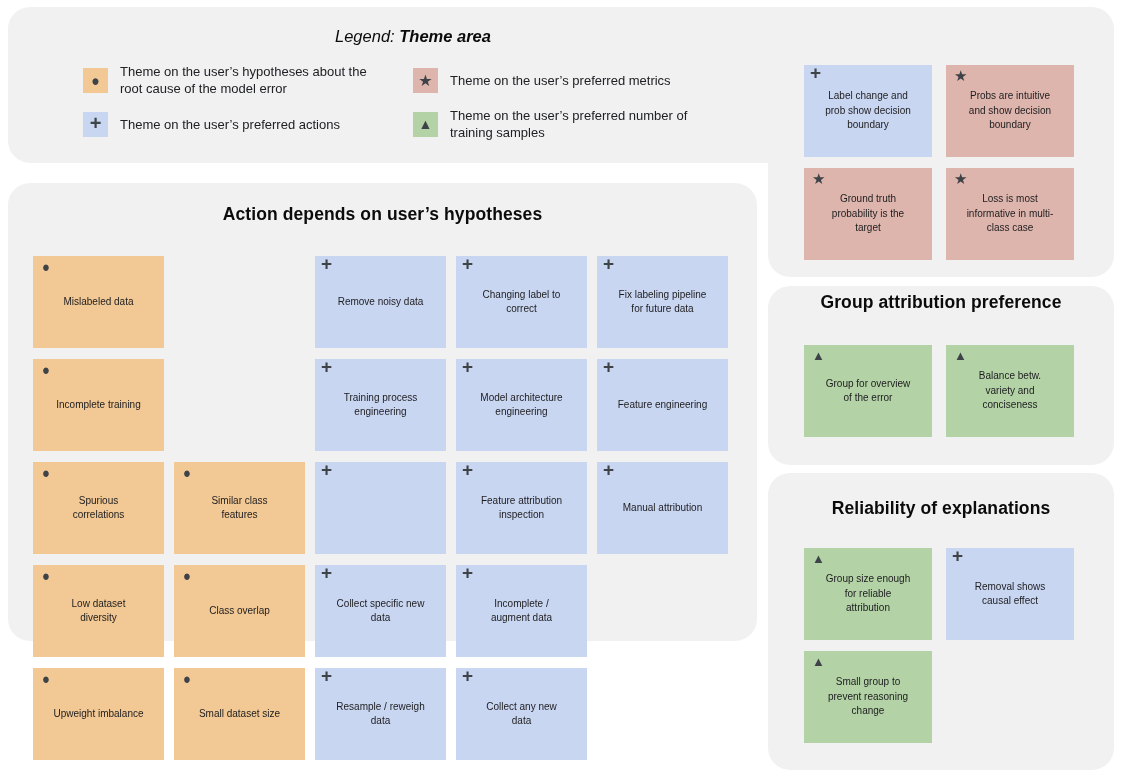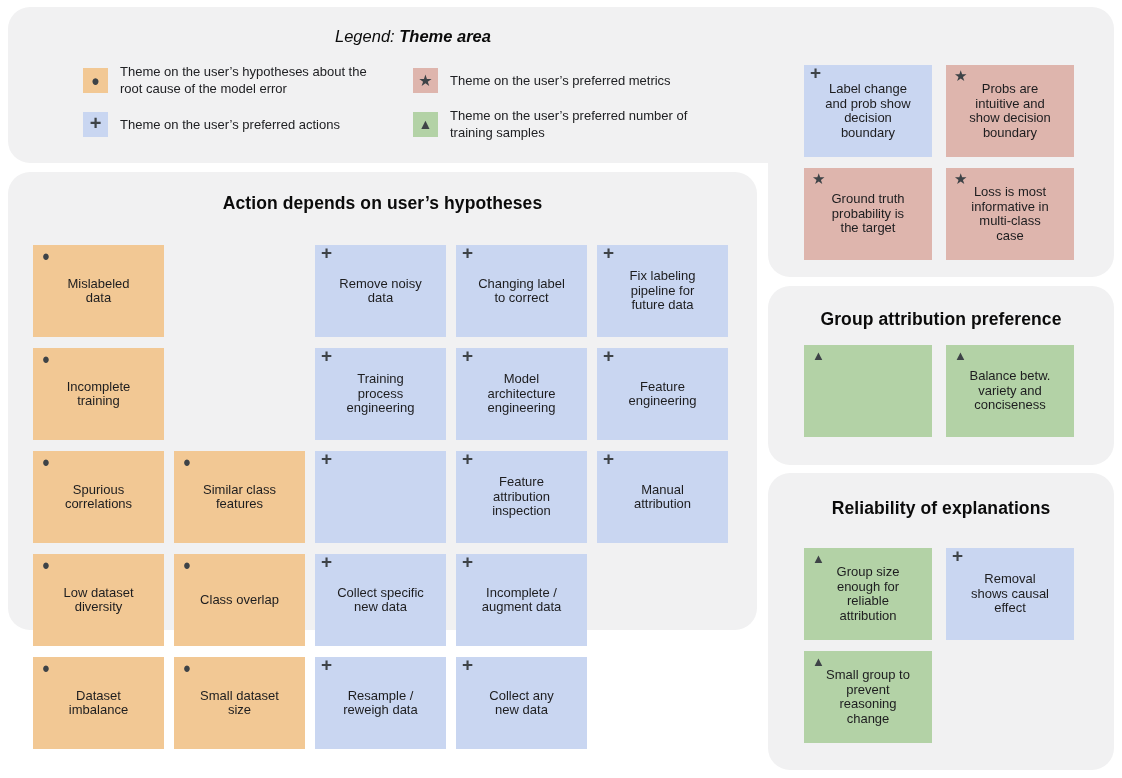--- a/index.html
+++ b/index.html
@@ -9,36 +9,36 @@
     font-family: "Liberation Sans", sans-serif;
     position: relative;
     overflow: hidden;
   }
   .panel {
     position: absolute;
     background: #F1F1F2;
     border-radius: 22px;
   }
   #legend-panel { left: 8px;   top: 7px;   width: 810px; height: 156px; }
-  #main-panel   { left: 8px;   top: 172px; width: 749px; height: 458px; }
+  #main-panel   { left: 8px;   top: 183px; width: 749px; height: 458px; }
   #right-panel-0{ left: 768px; top: 7px;   width: 346px; height: 270px; }
   #right-panel-1{ left: 768px; top: 286px; width: 346px; height: 179px; }
   #right-panel-2{ left: 768px; top: 473px; width: 346px; height: 297px; }
 
   .panel-title {
     position: absolute; left: 0; width: 100%;
     text-align: center;
     font-weight: bold;
     font-size: 17.5px;
     color: #0b0b0b;
     letter-spacing: 0.1px;
   }
   #main-title { top: 21px; }
   #r0-title   { top: 22px; }
-  #r1-title   { top: 23px; }
+  #r1-title   { top: 6px; }
   #r2-title   { top: 25px; }
 
   #legend-title {
     position: absolute; top: 20px; left: 0; width: 100%;
     text-align: center;
     font-style: italic;
     font-size: 16.5px;
     color: #0b0b0b;
   }
   #legend-title b { font-weight: bold; }
@@ -91,21 +91,21 @@
     position: relative;
     display: flex; align-items: center; justify-content: center;
     text-align: center;
   }
   .theme-hypothesis { background: var(--theme-hypothesis); }
   .theme-action     { background: var(--theme-action); }
   .theme-metric     { background: var(--theme-metric); }
   .theme-samples    { background: var(--theme-samples); }
 
   .card-text {
-    font-size: 13px;
+    font-size: 10px;
     line-height: 14.5px;
     color: #1d1d1f;
     max-width: 91px;
   }
   .card-icon { position: absolute; color: #3E4347; }
   .icon-plus     { top: -3px; left: 6px; font-size: 19px; font-weight: bold; }
   .icon-circle   { top: 3px;  left: 9px; font-size: 13px; transform: scaleY(1.15); }
   .icon-star     { top: 2px;  left: 8px; font-size: 15px; }
   .icon-triangle { top: 3px;  left: 8px; font-size: 13px; }
 </style>
@@ -206,21 +206,21 @@
       <div class="card theme-action" style="grid-area: 4 / 3;">
         <span class="card-icon icon-plus">+</span>
         <span class="card-text">Collect specific new data</span>
       </div>
       <div class="card theme-action" style="grid-area: 4 / 4;">
         <span class="card-icon icon-plus">+</span>
         <span class="card-text">Incomplete / augment data</span>
       </div>
       <div class="card theme-hypothesis" style="grid-area: 5 / 1;">
         <span class="card-icon icon-circle">●</span>
-        <span class="card-text">Dataset imbalance</span>
+        <span class="card-text">Upweight imbalance</span>
       </div>
       <div class="card theme-hypothesis" style="grid-area: 5 / 2;">
         <span class="card-icon icon-circle">●</span>
         <span class="card-text">Small dataset size</span>
       </div>
       <div class="card theme-action" style="grid-area: 5 / 3;">
         <span class="card-icon icon-plus">+</span>
         <span class="card-text">Resample / reweigh data</span>
       </div>
       <div class="card theme-action" style="grid-area: 5 / 4;">
@@ -249,20 +249,21 @@
         <span class="card-text">Loss is most informative in multi-class case</span>
       </div>
     </div>
 </div>
 
 <div class="panel" id="right-panel-1">
   <div class="panel-title" id="r1-title">Group attribution preference</div>
   <div class="cards-grid right-cards" id="r1-cards">
       <div class="card theme-samples" style="grid-area: 1 / 1;">
         <span class="card-icon icon-triangle">▲</span>
+        <span class="card-text">Group for overview of the error</span>
       </div>
       <div class="card theme-samples" style="grid-area: 1 / 2;">
         <span class="card-icon icon-triangle">▲</span>
         <span class="card-text">Balance betw. variety and conciseness</span>
       </div>
     </div>
 </div>
 
 <div class="panel" id="right-panel-2">
   <div class="panel-title" id="r2-title">Reliability of explanations</div>

